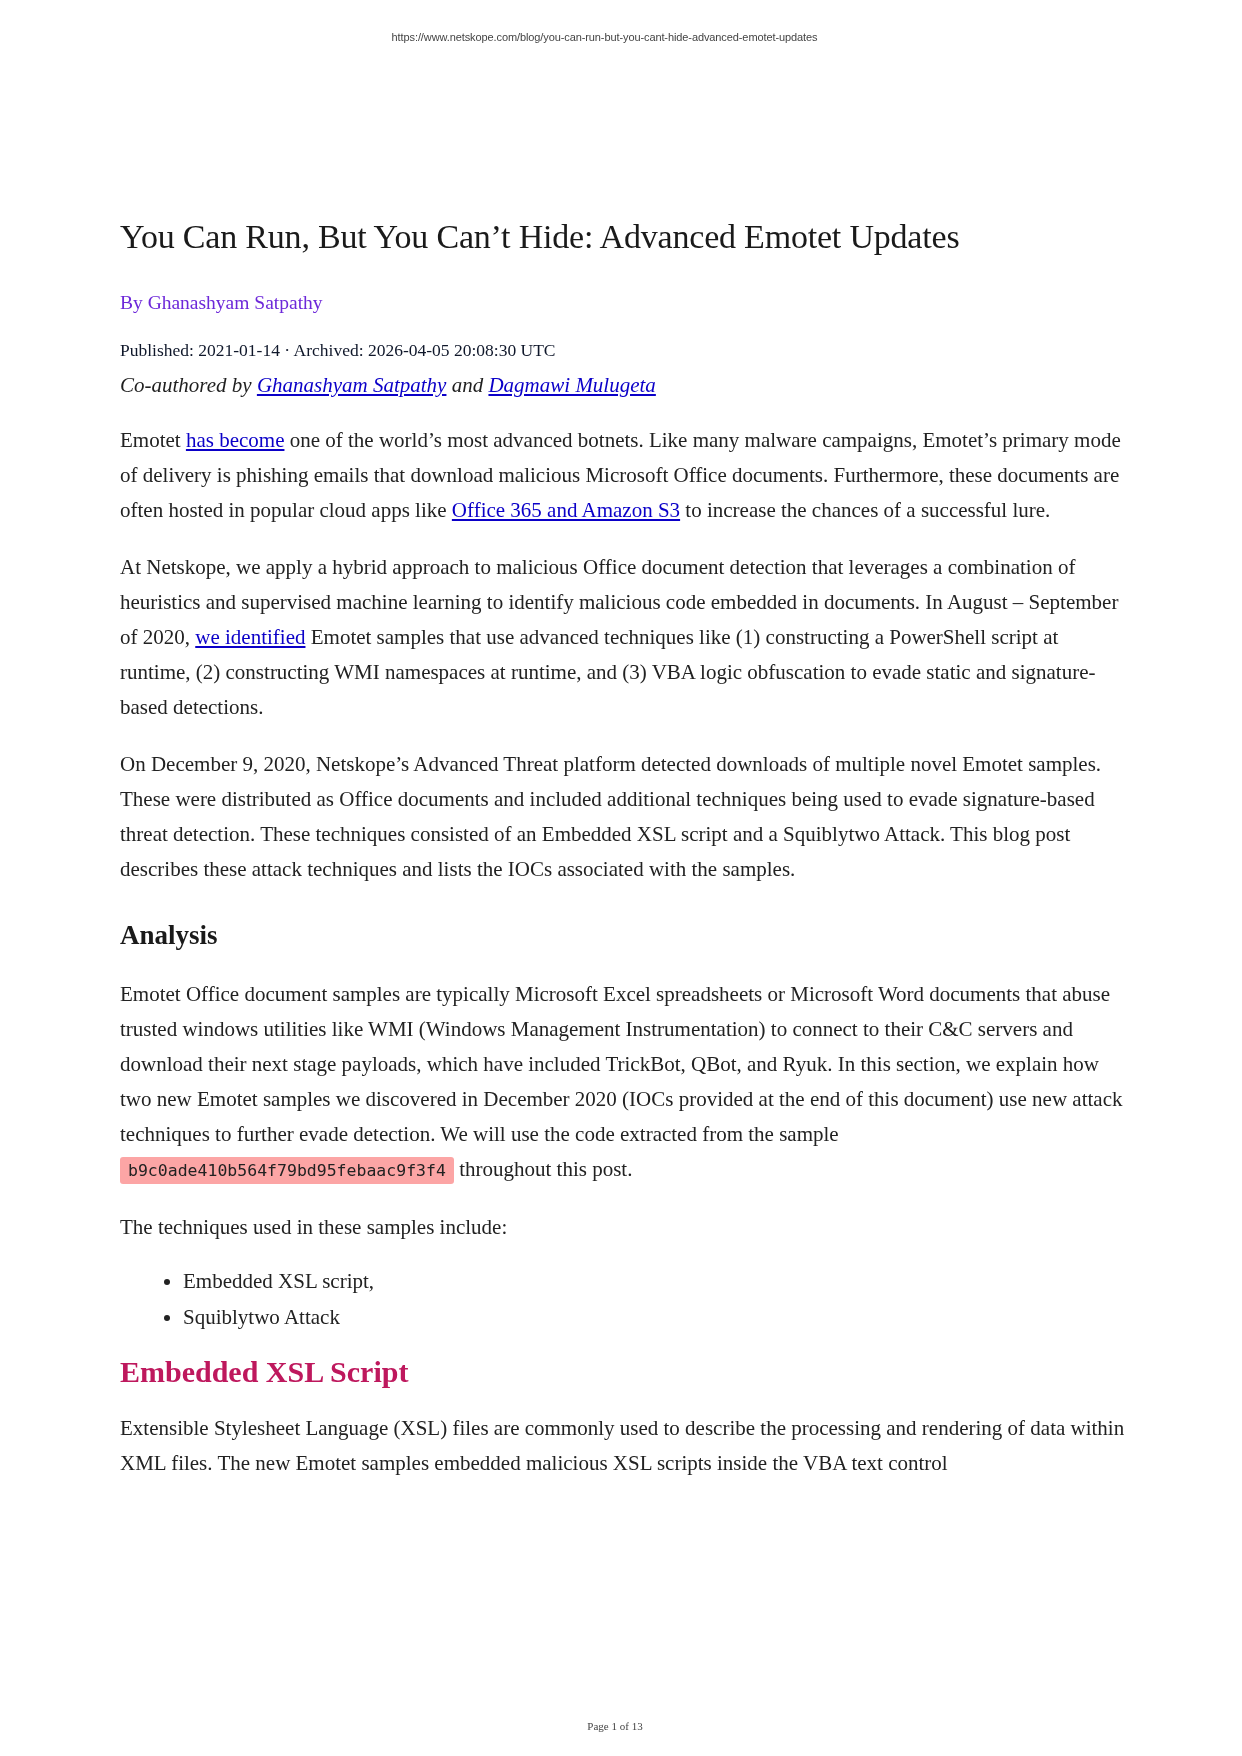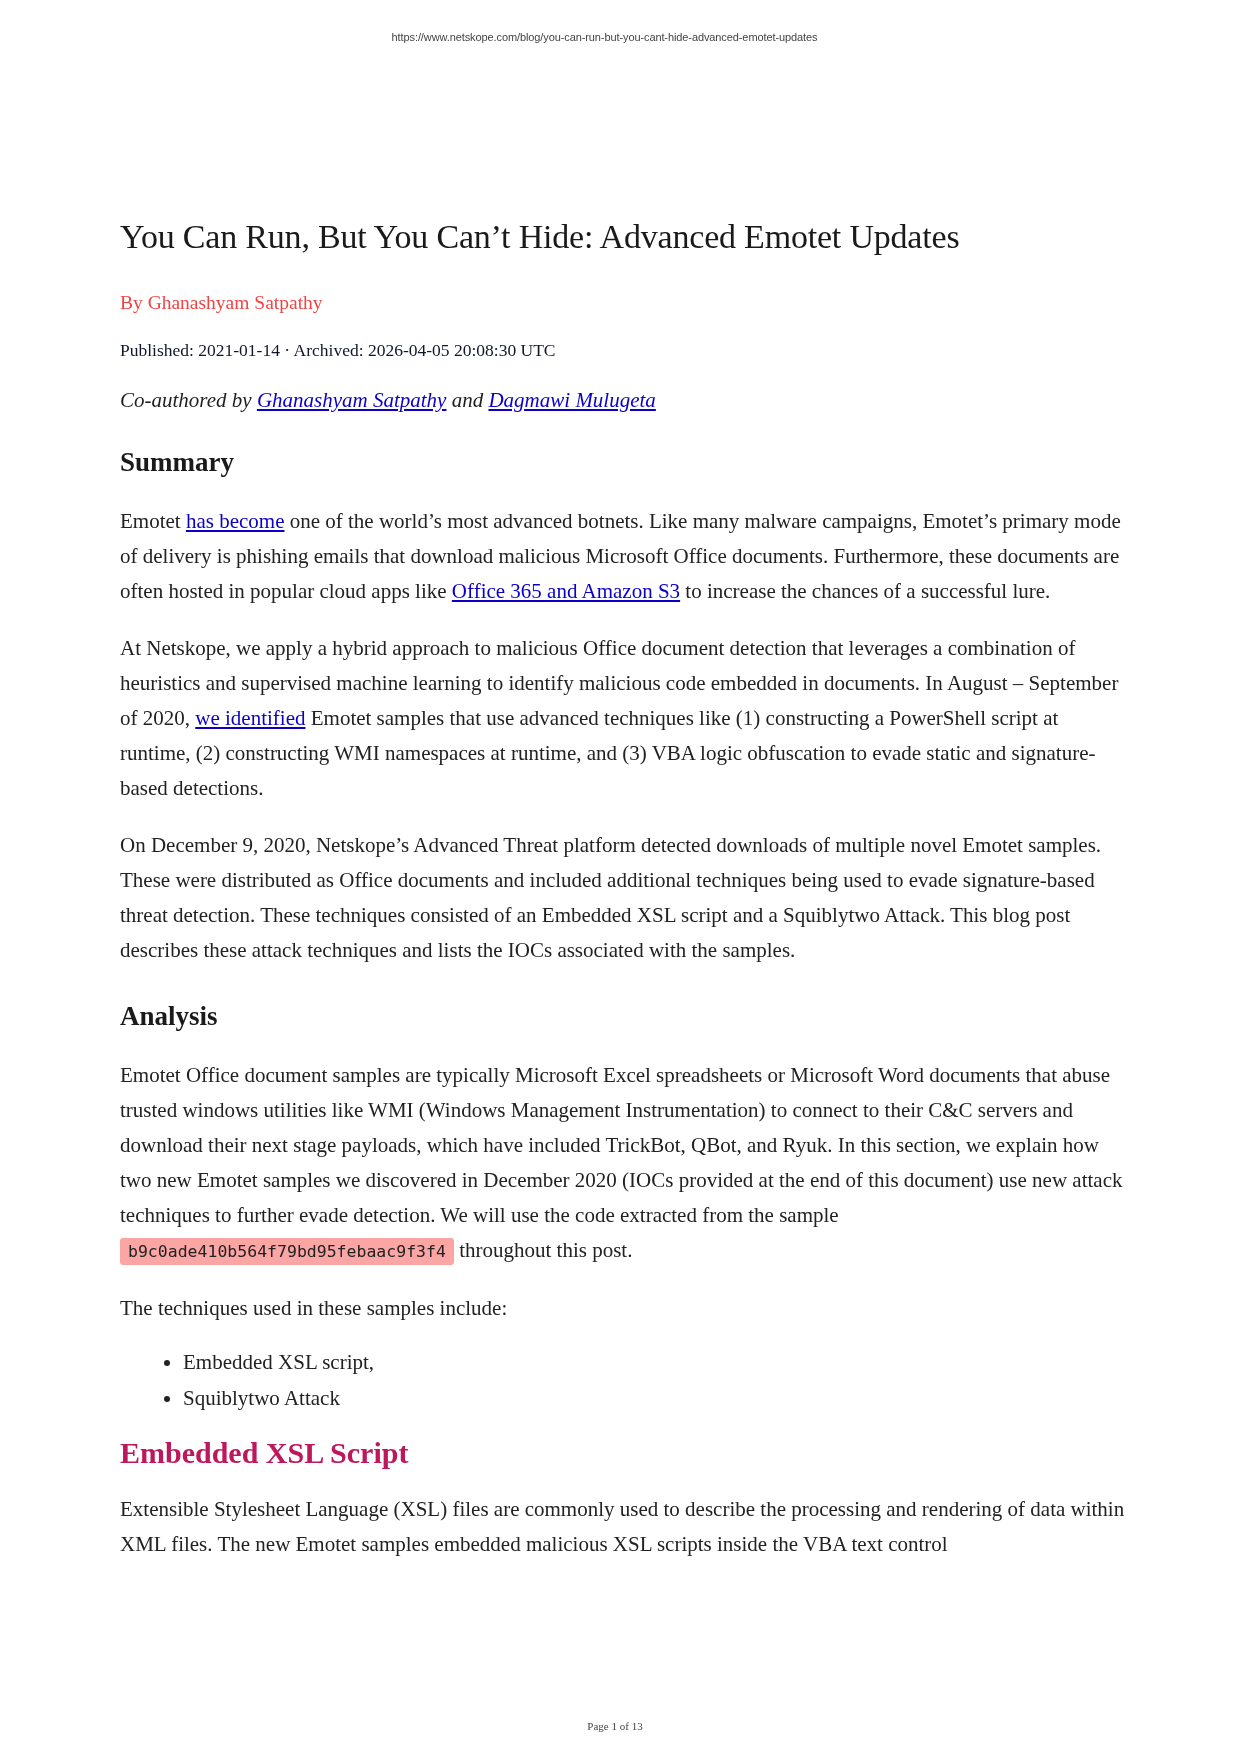--- a/index.html
+++ b/index.html
@@ -46,31 +46,31 @@
       margin: 0;
       font-size: 34px;
       font-weight: normal;
       line-height: 50px;
       color: #1a1a1a;
       letter-spacing: -0.2px;
     }
     .byline {
       margin-top: 28px;
       font-size: 19.5px;
-      color: #ef4444;
+      color: #6d28d9;
       line-height: 26px;
     }
     .meta {
       margin-top: 22px;
       font-size: 17.5px;
       color: #0f172a;
       line-height: 24px;
     }
     .coauthor {
-      margin-top: 24px;
+      margin-top: 9px;
       font-size: 21px;
       font-style: italic;
       line-height: 28px;
     }
     a {
       color: #1a0dab;
       color: #0b00c8;
       text-decoration: underline;
     }
     h2 {
@@ -122,21 +122,20 @@
 
 <div class="content">
   <h1 class="title">You Can Run, But You Can’t Hide: Advanced Emotet Updates</h1>
 
   <div class="byline">By Ghanashyam Satpathy</div>
 
   <div class="meta">Published: 2021-01-14 · Archived: 2026-04-05 20:08:30 UTC</div>
 
   <div class="coauthor"><span>Co-authored by </span><a href="#">Ghanashyam Satpathy</a><span> and </span><a href="#">Dagmawi Mulugeta</a></div>
 
-  <h2>Summary</h2>
 
   <p class="first-after-h2"><span>Emotet </span><a href="#">has become</a><span> one of the world’s most advanced botnets. Like many malware campaigns, Emotet’s primary mode of delivery is phishing emails that download malicious Microsoft Office documents. Furthermore, these documents are often hosted in popular cloud apps like </span><a href="#">Office 365 and Amazon S3</a><span> to increase the chances of a successful lure.</span></p>
 
   <p><span>At Netskope, we apply a hybrid approach to malicious Office document detection that leverages a combination of heuristics and supervised machine learning to identify malicious code embedded in documents. In August – September of 2020, </span><a href="#">we identified</a><span> Emotet samples that use advanced techniques like (1) constructing a PowerShell script at runtime, (2) constructing WMI namespaces at runtime, and (3) VBA logic obfuscation to evade static and signature-based detections.</span></p>
 
   <p>On December 9, 2020, Netskope’s Advanced Threat platform detected downloads of multiple novel Emotet samples. These were distributed as Office documents and included additional techniques being used to evade signature-based threat detection. These techniques consisted of an Embedded XSL script and a Squiblytwo Attack. This blog post describes these attack techniques and lists the IOCs associated with the samples.</p>
 
   <h2>Analysis</h2>
 
   <p class="first-after-h2"><span>Emotet Office document samples are typically Microsoft Excel spreadsheets or Microsoft Word documents that abuse trusted windows utilities like WMI (Windows Management Instrumentation) to connect to their C&amp;C servers and download their next stage payloads, which have included TrickBot, QBot, and Ryuk. In this section, we explain how two new  Emotet samples we discovered in December 2020 (IOCs provided at the end of this document) use new attack techniques to further evade detection. We will use the code extracted from the sample </span><code class="inline-code">b9c0ade410b564f79bd95febaac9f3f4</code><span> throughout this post.</span></p>

